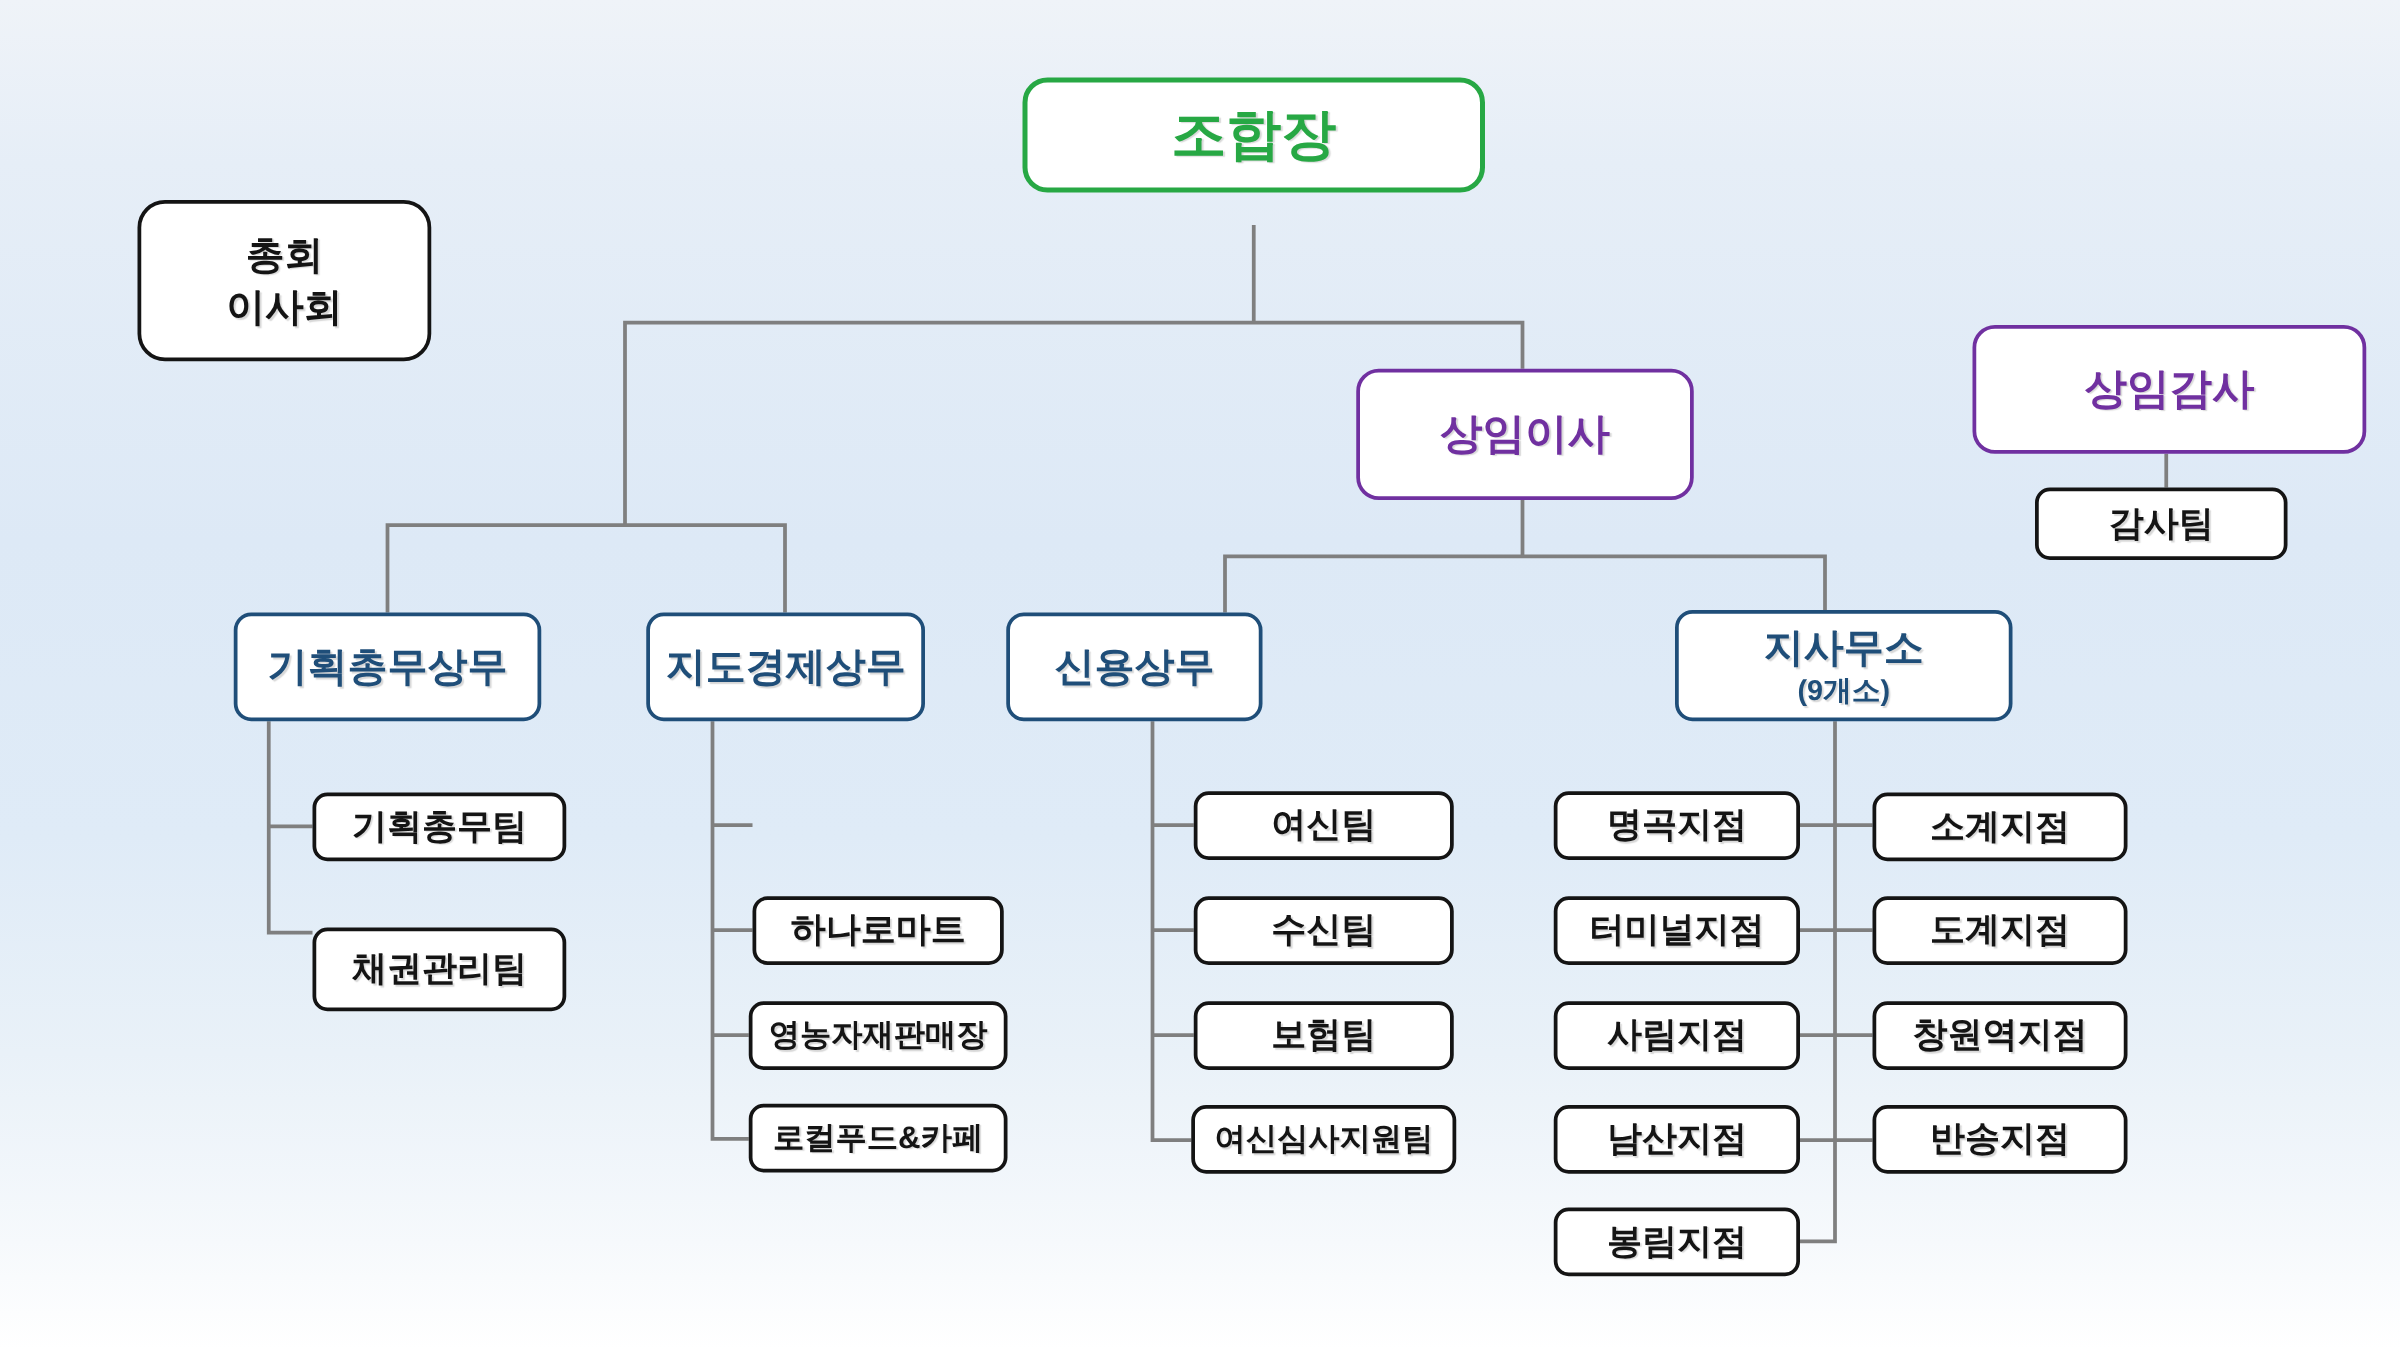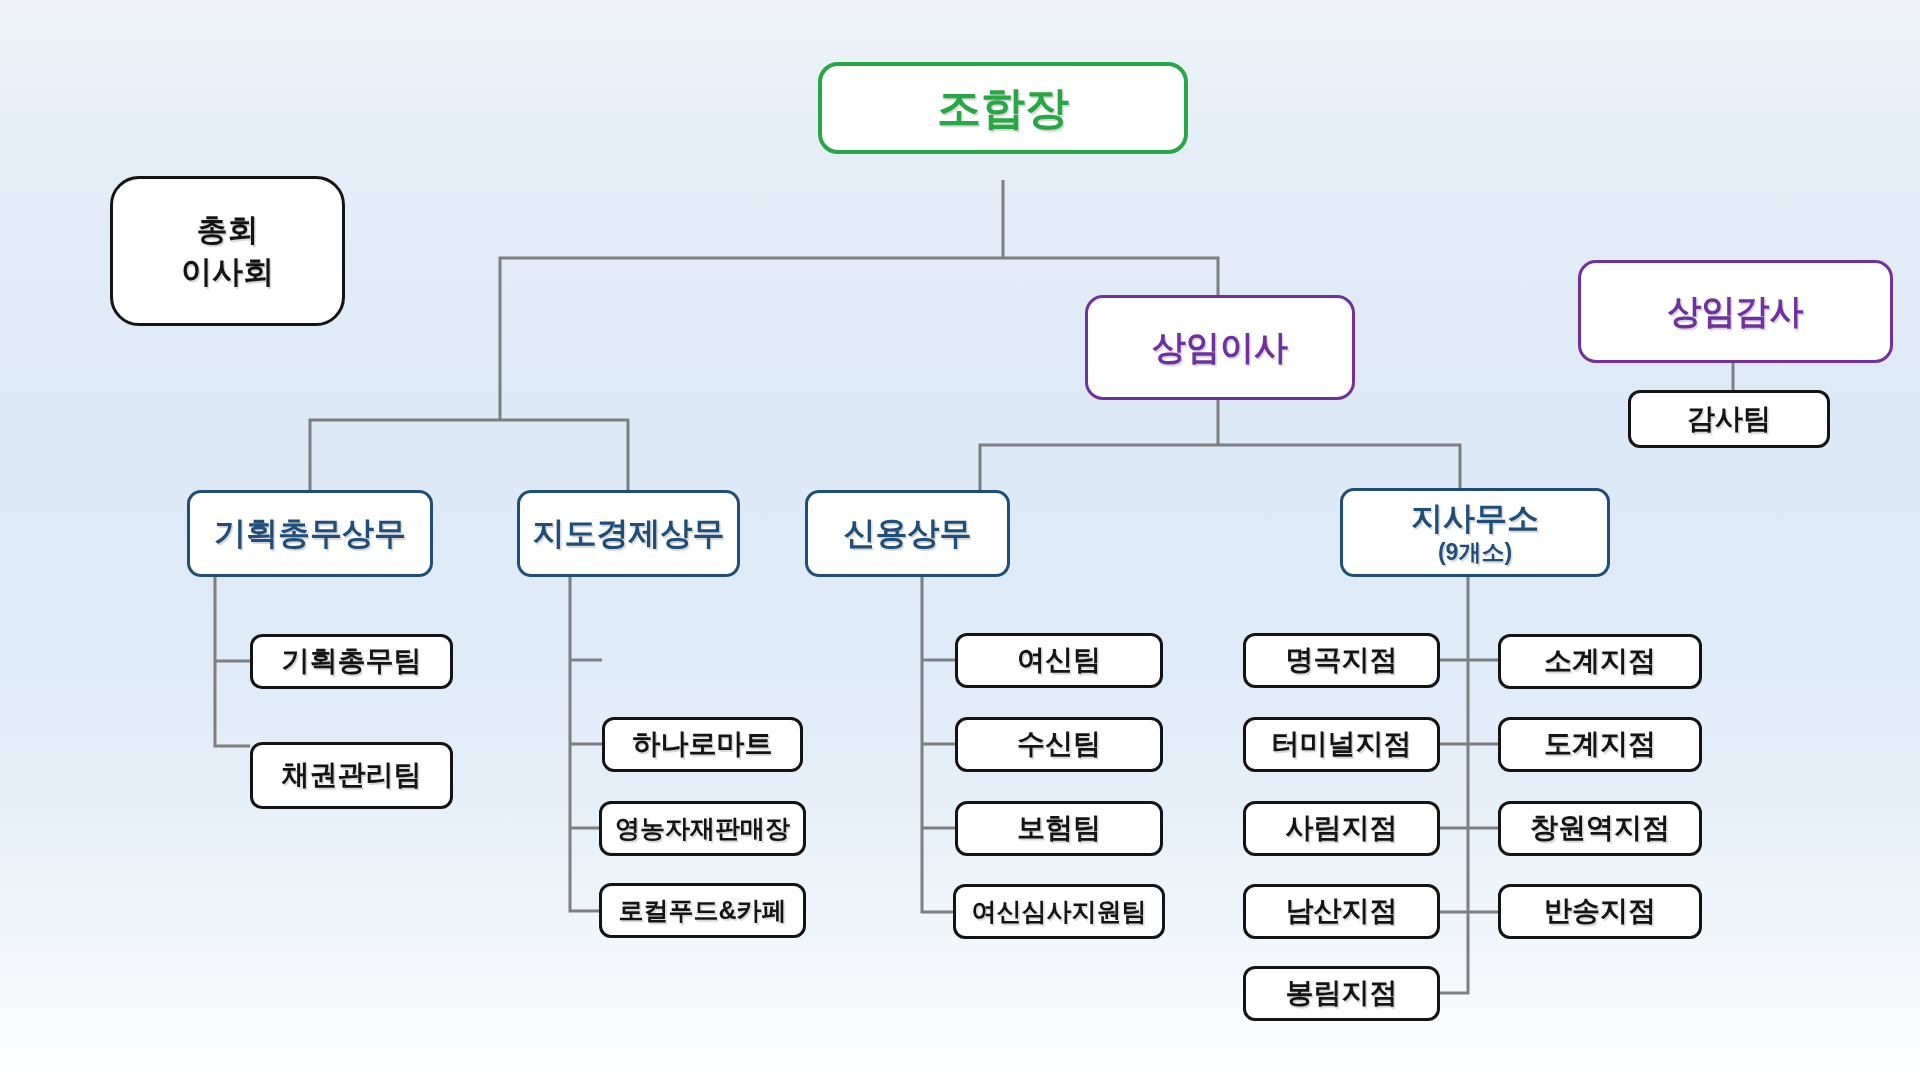--- a/index.html
+++ b/index.html
@@ -51,21 +51,21 @@
       <polyline points="922,828 955,828"></polyline>
       <polyline points="1468,577 1468,993 1440,993"></polyline>
       <polyline points="1440,660 1498,660"></polyline>
       <polyline points="1440,744 1498,744"></polyline>
       <polyline points="1440,828 1498,828"></polyline>
       <polyline points="1440,912 1498,912"></polyline>
     </svg>
 <div class="node v-green" style="left: 818px; top: 62px; width: 370px; height: 92px;">
       <span>조합장</span>
     </div>
-    <div class="node v-black" style="left: 110px; top: 176px; width: 235px; height: 150px; border-radius: 29px;">
+    <div class="node v-black" style="left: 110px; top: 160px; width: 235px; height: 129px;">
       <span>총회</span>
       <span>이사회</span>
     </div>
     <div class="node v-purple" style="left: 1085px; top: 295px; width: 270px; height: 105px;">
       <span>상임이사</span>
     </div>
     <div class="node v-purple" style="left: 1578px; top: 260px; width: 315px; height: 103px;">
       <span>상임감사</span>
     </div>
     <div class="node v-team" style="left: 1628px; top: 390px; width: 202px; height: 58px;">

